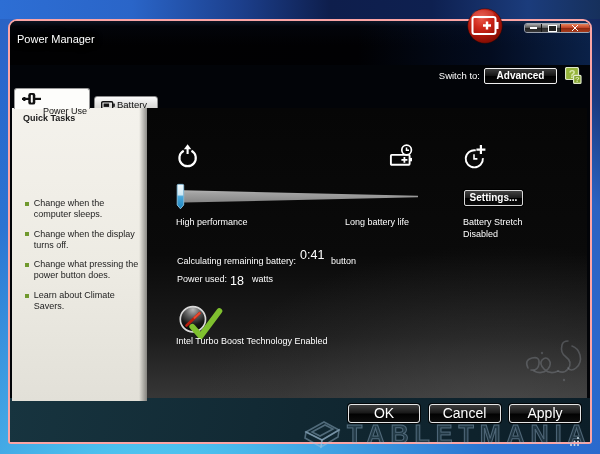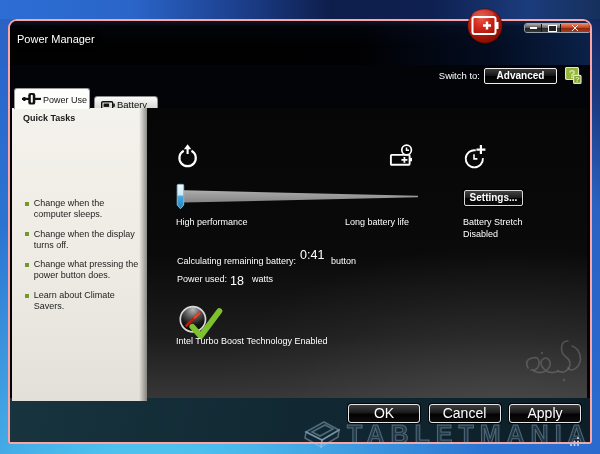--- a/index.html
+++ b/index.html
@@ -60,21 +60,21 @@
   }
   .helpicon { position:absolute; left:555px; top:46px; width:17px; height:17px; }
 
   
   .tab1 {
     position:absolute; left:4px; top:67px; width:76px; height:21px;
     background:#fdfdfb; border:1px solid #999; border-bottom:none;
     border-radius:3px 3px 0 0; z-index:5;
     color:#111; font-size:9px; white-space:nowrap;
   }
-  .tab1 span { position:absolute; left:28px; top:6px; }
+  .tab1 span { position:absolute; left:28px; top:17px; }
   .tab2 {
     position:absolute; left:84px; top:75px; width:64px; height:18px;
     background:linear-gradient(#fbfbfb, #e3e3e1 45%, #c9c9c5 100%);
     border:1px solid #8a8a8a; border-radius:3px 3px 0 0;
     color:#111; font-size:9.5px; white-space:nowrap;text-decoration:underline;
   }
   .tab2 span { position:absolute; left:22px; top:1.5px; }
 
   
   .sidebar {

